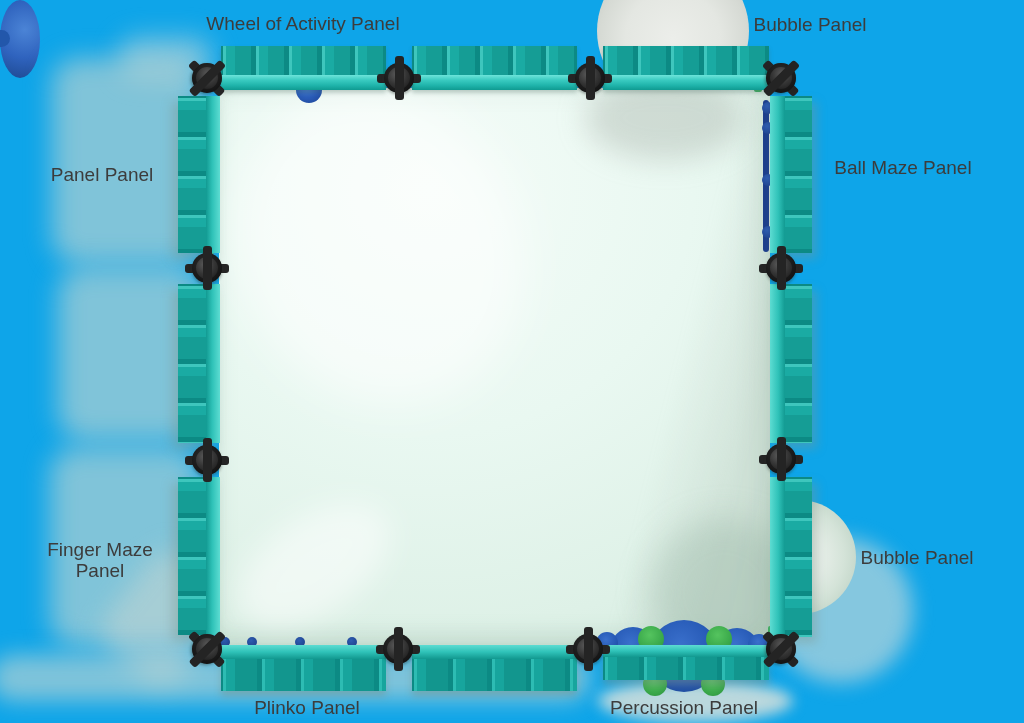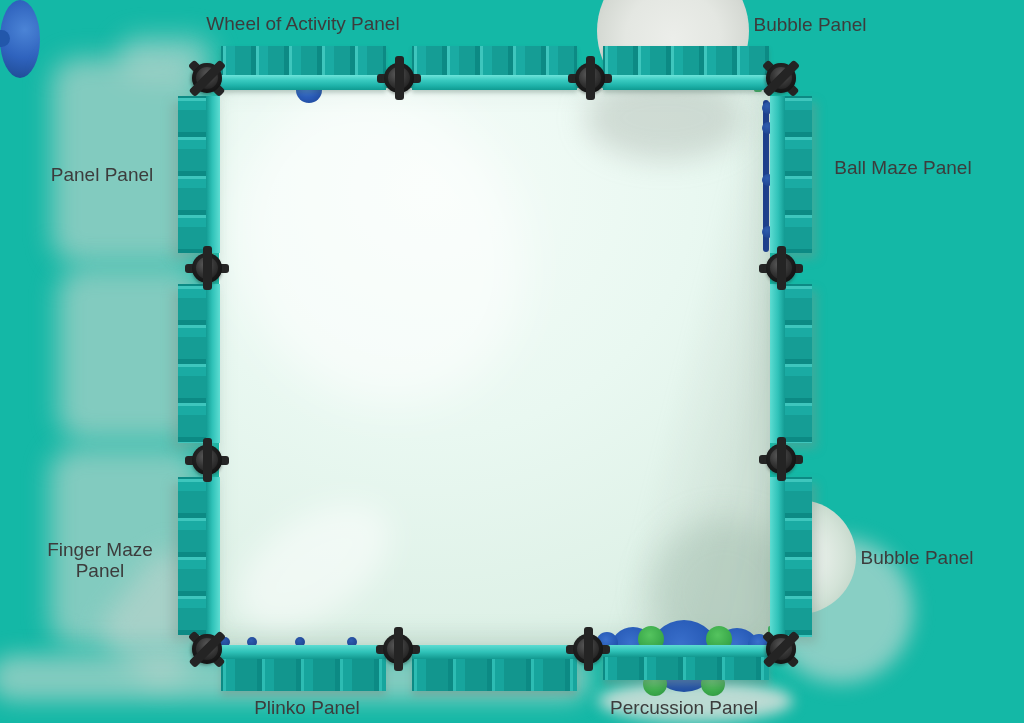--- a/index.html
+++ b/index.html
@@ -1,17 +1,17 @@
 <!DOCTYPE html>
 <html><head>
 <meta charset="utf-8">
 <style>
   html,body{margin:0;padding:0;}
   body{width:1024px;height:723px;background:#ffffff;font-family:"Liberation Sans",sans-serif;overflow:hidden;}
-  .scene{position:relative;width:1024px;height:723px;background:#14b8a6;overflow:hidden;}
+  .scene{position:relative;width:1024px;height:723px;background:#0ea5e9;overflow:hidden;}
 
   
   .shadow{position:absolute;background:rgba(199,214,206,0.62);filter:blur(13px);border-radius:26px;z-index:1;}
   .sh-left-a{left:52px;top:58px;width:150px;height:205px;}
   .sh-left-b{left:58px;top:268px;width:145px;height:172px;}
   .sh-left-c{left:50px;top:448px;width:150px;height:198px;}
   .sh-top{left:118px;top:36px;width:95px;height:42px;background:rgba(210,222,215,0.5);}
   .sh-bottom{left:-10px;top:655px;width:600px;height:46px;background:rgba(203,216,209,0.6);filter:blur(11px);}
   .sh-corner-bl{left:118px;top:558px;width:95px;height:120px;background:rgba(203,216,209,0.5);transform:rotate(38deg);}
   .sh-dome-br{left:768px;top:538px;width:145px;height:145px;border-radius:50%;background:rgba(213,222,216,0.6);filter:blur(10px);}

